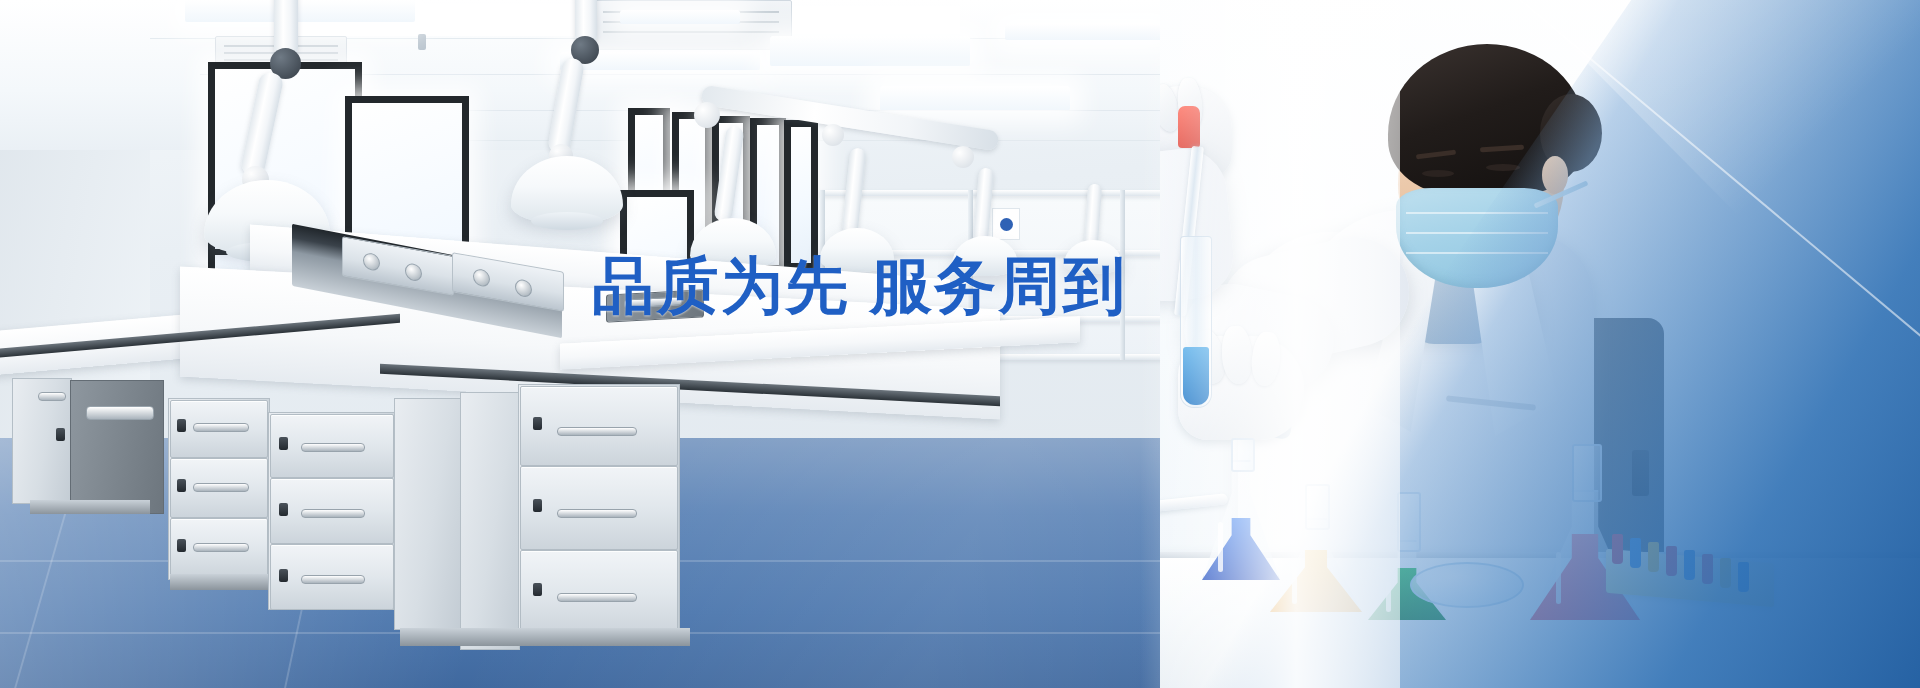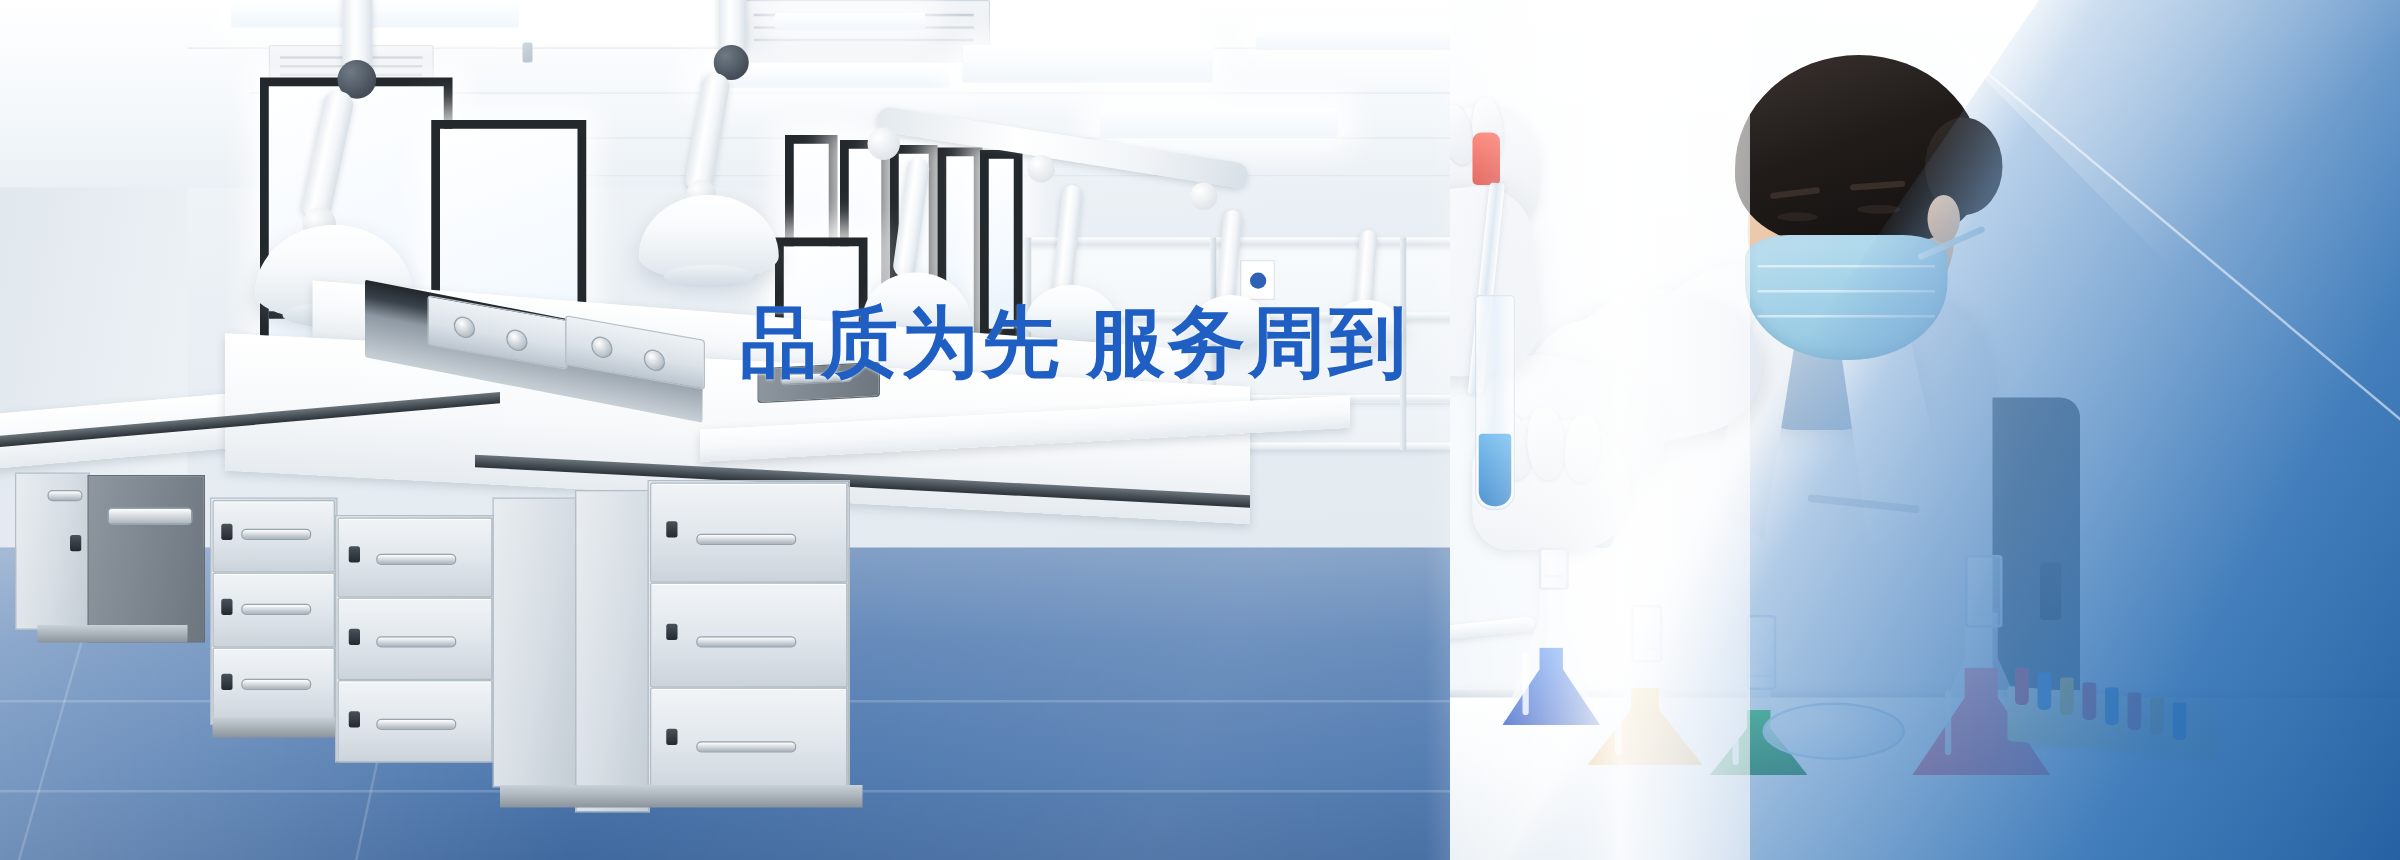--- a/index.html
+++ b/index.html
@@ -348,21 +348,21 @@
     letter-spacing:.01em;
     color:#7fa0dc;
     opacity:.9;
     white-space:nowrap;
     text-align:justify;
     line-height:1;
   }
 
   .headline{
     position:absolute;
-    left:592px;top:232px;
+    left:592px;top:244px;
     font-size:62px;
     font-weight:bold;
     color:#1f5fc4;
     letter-spacing:.04em;
     white-space:nowrap;
     text-shadow:0 1px 2px rgba(255,255,255,.55);
   }
 
   .sub-band{
     position:absolute;

